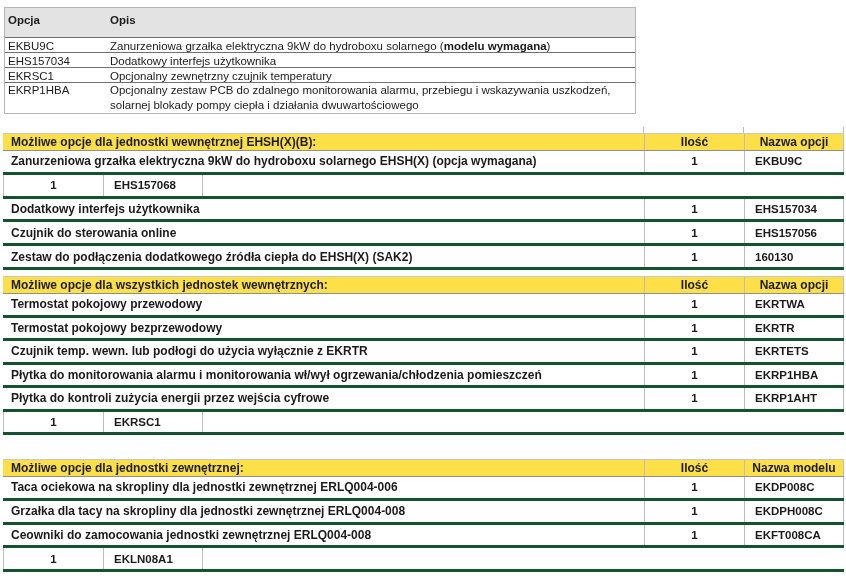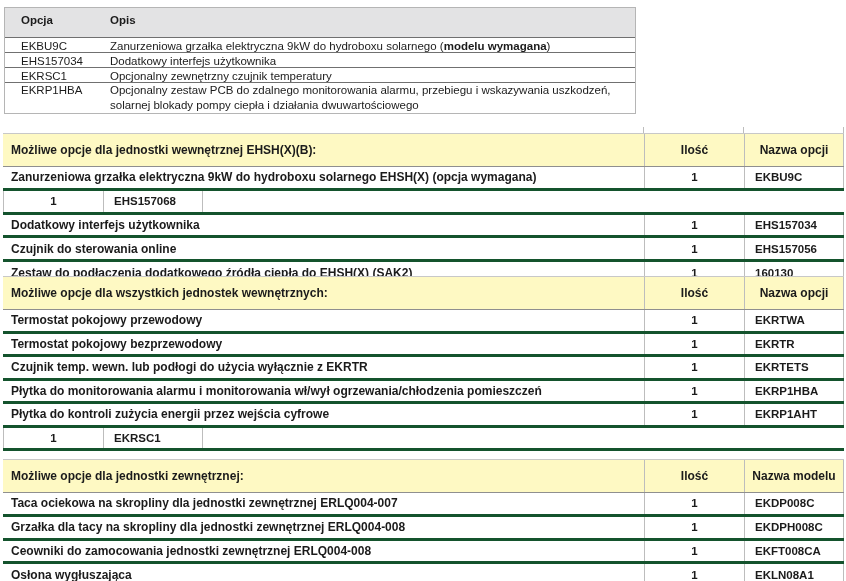--- a/index.html
+++ b/index.html
@@ -18,36 +18,36 @@
     position:absolute; left:4px; top:7px; width:632px;
     border:1px solid #b5b5b5;
     font-size:11.5px;
   }
   #t1 .hdr {
     display:flex; background:#e3e3e4; height:30px;
     border-bottom:1px solid #707070;
     font-weight:bold;
   }
   #t1 .hdr > div { padding-top:6px; }
-  #t1 .c-code { width:105px; flex:none; padding-left:16px; }
+  #t1 .c-code { width:105px; flex:none; padding-left:3px; }
   #t1 .c-desc { flex:1; padding-right:2px; }
   #t1 .row { display:flex; align-items:flex-start; border-bottom:1px solid #707070; }
   #t1 .row > div { line-height:14px; padding-top:1px; }
   #t1 .row.h15 { height:15px; }
   #t1 .row.h30 { height:30px; border-bottom:none; }
   #t1 .row.h30 > div { line-height:14.5px; padding-top:0; }
   .b { font-weight:bold; }
 
   
   .opt {
     position:absolute; left:3px; width:841px;
     font-size:12px;
   }
   .opt .hd {
-    display:flex; height:34px; background:#fef9c3;
+    display:flex; height:18px; background:#fde047;
     border-top:1px solid #c8c8c8;
     border-bottom:1px solid #8f8f8f;
     font-weight:bold;
   }
   .opt .hd .cell-desc { display:flex; align-items:center; }
   .opt .row {
     display:flex; height:23.8px;
     border-bottom:3px solid #14532d;
     font-weight:bold;
   }
@@ -172,32 +172,31 @@
   </div>
 </div>
 
 <div class="opt" id="t4" style="top:459px;">
   <div class="hd">
     <div class="cell-desc">Możliwe opcje dla jednostki zewnętrznej:</div>
     <div class="cell-qty">Ilość</div>
     <div class="cell-name">Nazwa modelu</div>
   </div>
   <div class="row">
-    <div class="cell-desc">Taca ociekowa na skropliny dla jednostki zewnętrznej ERLQ004-007</div>
+    <div class="cell-desc">Taca ociekowa na skropliny dla jednostki zewnętrznej ERLQ004-006</div>
     <div class="cell-qty">1</div>
     <div class="cell-name">EKDP008C</div>
   </div>
   <div class="row">
     <div class="cell-desc">Grzałka dla tacy na skropliny dla jednostki zewnętrznej ERLQ004-008</div>
     <div class="cell-qty">1</div>
     <div class="cell-name">EKDPH008C</div>
   </div>
   <div class="row">
     <div class="cell-desc">Ceowniki do zamocowania jednostki zewnętrznej ERLQ004-008</div>
     <div class="cell-qty">1</div>
     <div class="cell-name">EKFT008CA</div>
   </div>
   <div class="row">
-    <div class="cell-desc">Osłona wygłuszająca</div>
     <div class="cell-qty">1</div>
     <div class="cell-name">EKLN08A1</div>
   </div>
 </div>
 
 </body></html>

